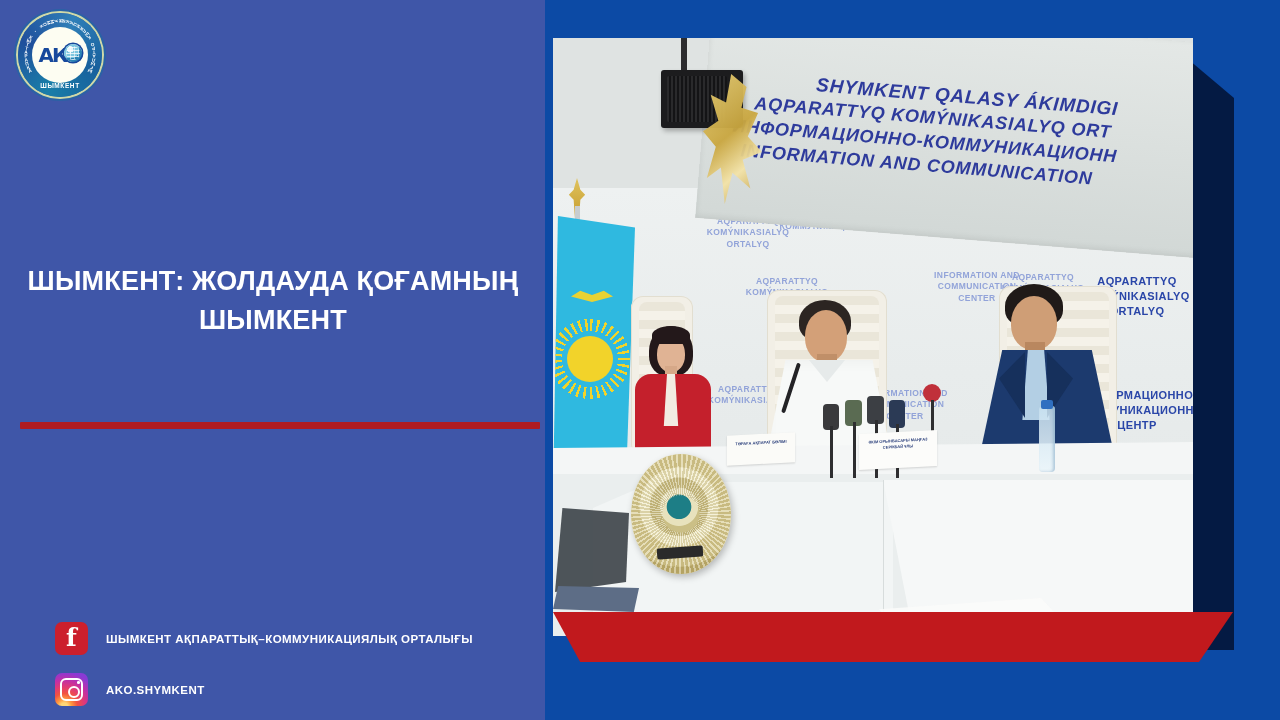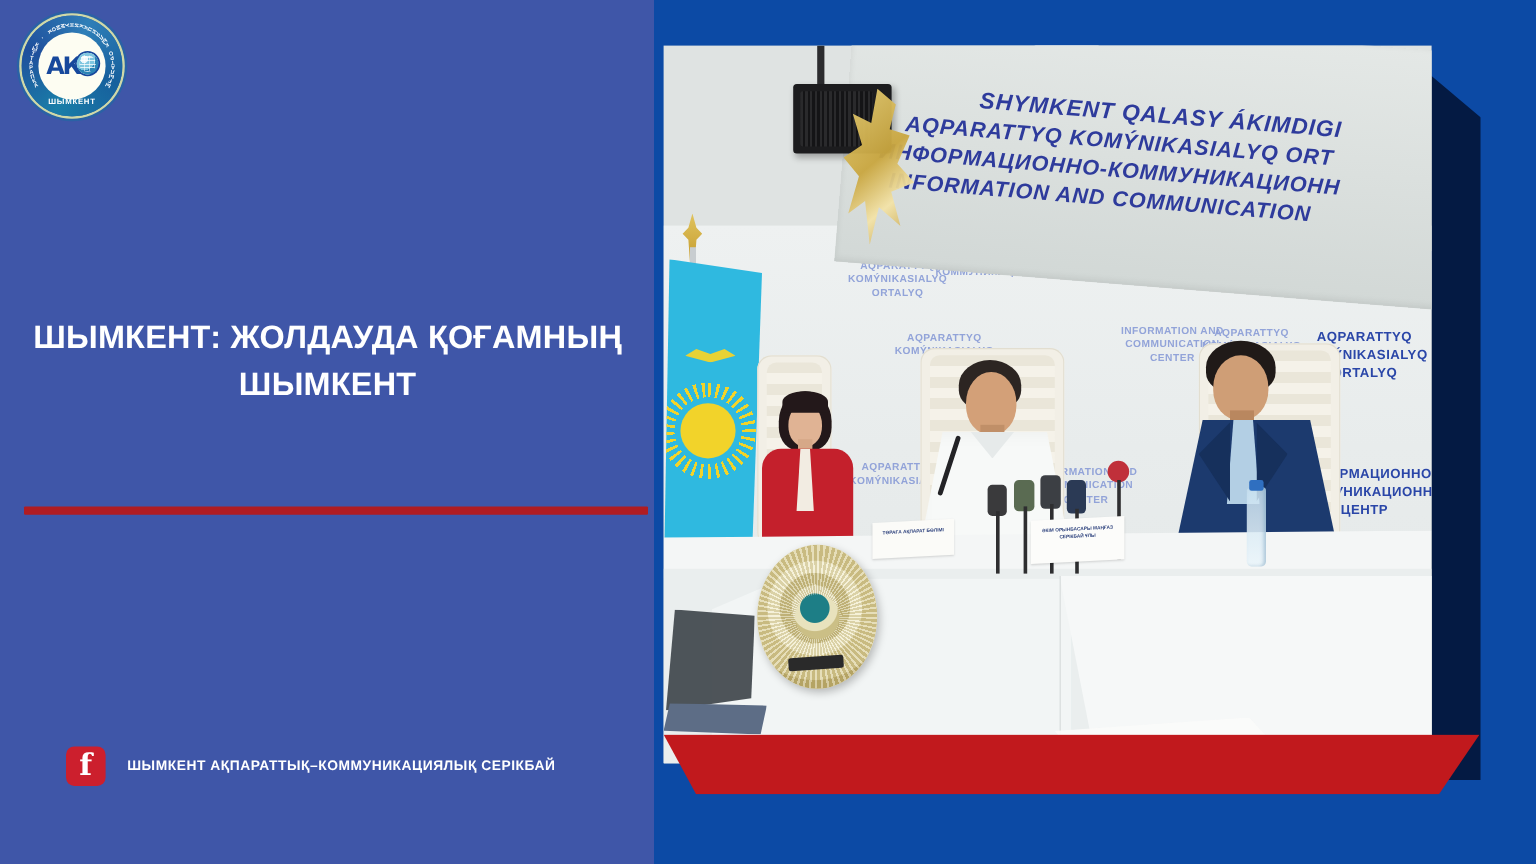--- a/index.html
+++ b/index.html
@@ -273,21 +273,27 @@
       <div>ШЫМКЕНТ</div>
     </div>
 
     <div class="rule"></div>
 
     <div class="social">
       <div class="social-row">
         <span class="si si-fb">
           <span class="glyph">f</span>
         </span>
-        <span class="social-label">ШЫМКЕНТ АҚПАРАТТЫҚ–КОММУНИКАЦИЯЛЫҚ СЕРІКБАЙ</span>
+        <span class="social-label">ШЫМКЕНТ АҚПАРАТТЫҚ–КОММУНИКАЦИЯЛЫҚ ОРТАЛЫҒЫ</span>
+      </div>
+      <div class="social-row">
+        <span class="si si-ig">
+          <span class="ig-box"></span>
+        </span>
+        <span class="social-label">AKO.SHYMKENT</span>
       </div>
     </div>
   </div>
 
   <div class="photo-shadow"></div>
 
   <div class="photo">
 
     <div class="ph lamp"></div>
 

